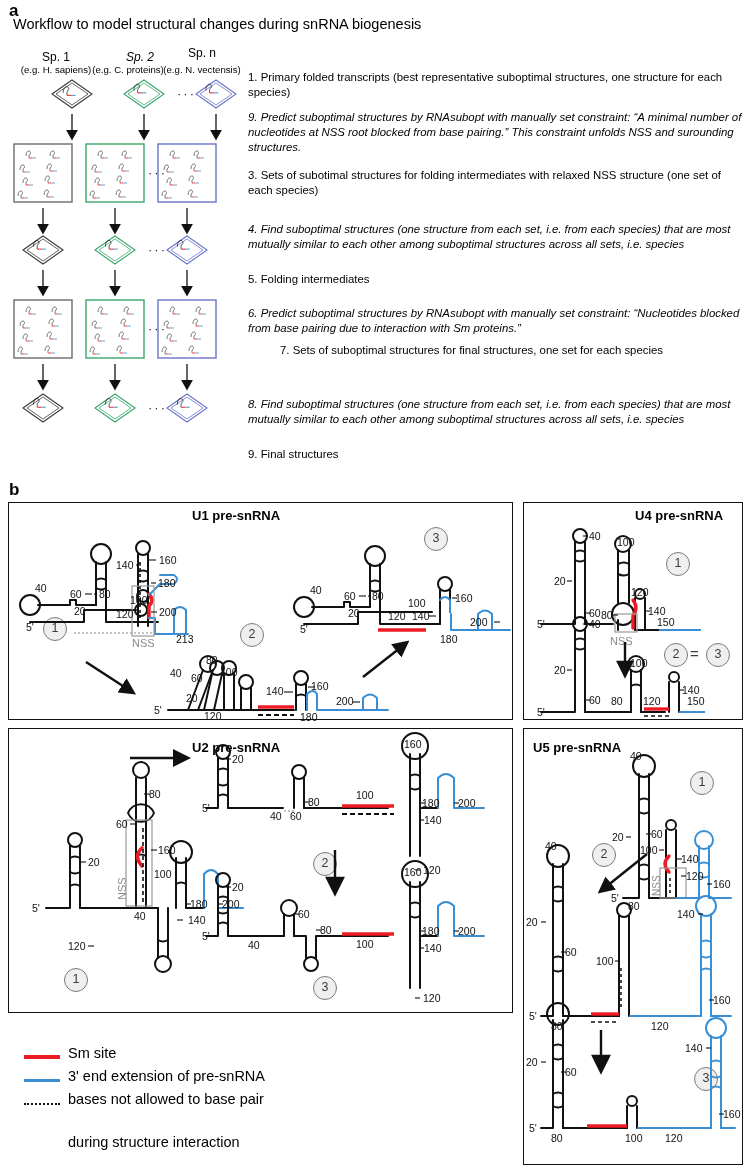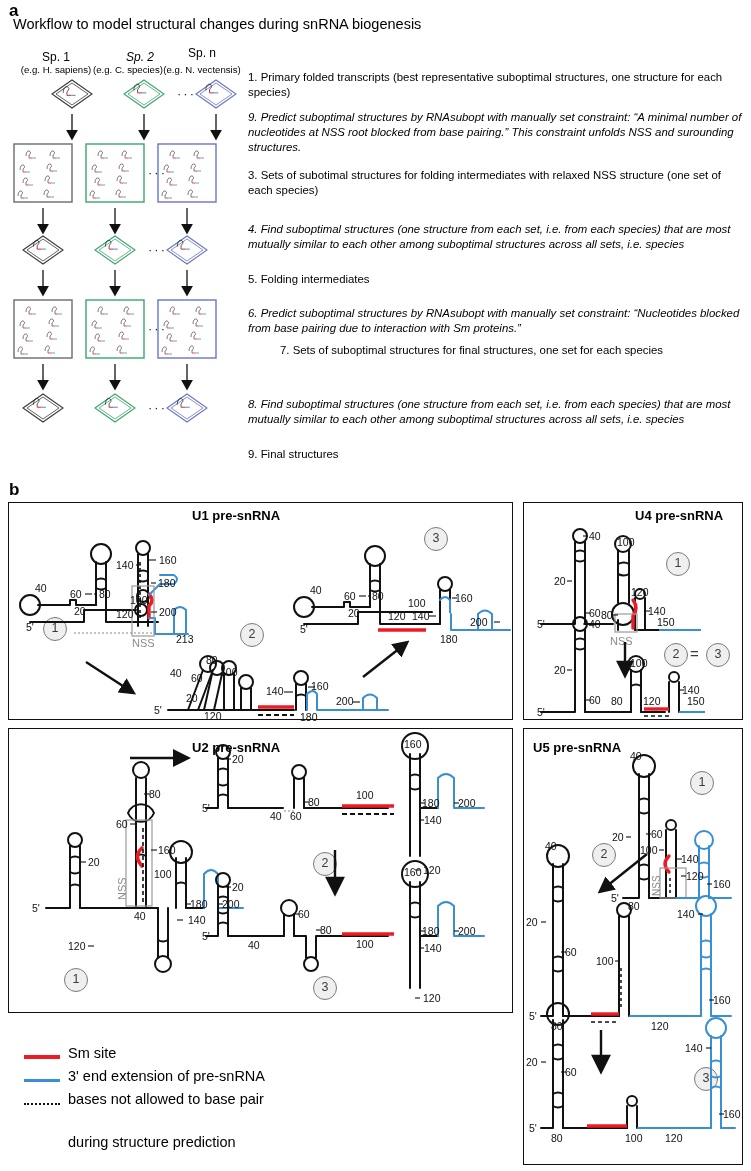--- a/index.html
+++ b/index.html
@@ -43,21 +43,21 @@
 <body>
 
 <div class="abs panel-letter" style="left:9px;top:2px;">a</div>
 
 <div class="abs" id="a-title">Workflow to model structural changes during snRNA biogenesis</div>
 
 <div class="abs sp-name" style="left:16px;top:50px;width:80px;">Sp. 1</div>
 <div class="abs sp-sub" style="left:4px;top:64px;width:104px;">(e.g. H. sapiens)</div>
 
 <div class="abs sp-name" style="left:100px;top:50px;width:80px;font-style:italic;">Sp. 2</div>
-<div class="abs sp-sub" style="left:76px;top:64px;width:104px;">(e.g. C. species)</div>
+<div class="abs sp-sub" style="left:76px;top:64px;width:104px;">(e.g. C. proteins)</div>
 
 <div class="abs sp-name" style="left:162px;top:46px;width:80px;">Sp. n</div>
 <div class="abs sp-sub" style="left:150px;top:64px;width:104px;">(e.g. N. vectensis)</div>
 
 <div class="abs" style="left:0px;top:78px;">
 <svg width="248" height="385" viewBox="0 0 248 385">
   <defs>
     <marker id="arrA" markerWidth="9" markerHeight="9" refX="3" refY="4.5" orient="auto">
       <path d="M0,0 L8,4.5 L0,9 z" fill="#111"></path>
     </marker>
@@ -721,14 +721,14 @@
     <div class="lg-txt">Sm site</div>
   </div>
   <div class="lg-row">
     <div class="lg-swatch lg-blue"></div>
     <div class="lg-txt">3' end extension of pre-snRNA</div>
   </div>
   <div class="lg-row">
     <div class="lg-swatch lg-dash"></div>
     <div class="lg-txt">bases not allowed to base pair</div>
   </div>
-  <div id="lg-last">during structure prediction</div>
+  <div id="lg-last">during structure interaction</div>
 </div>
 
 </body></html>

